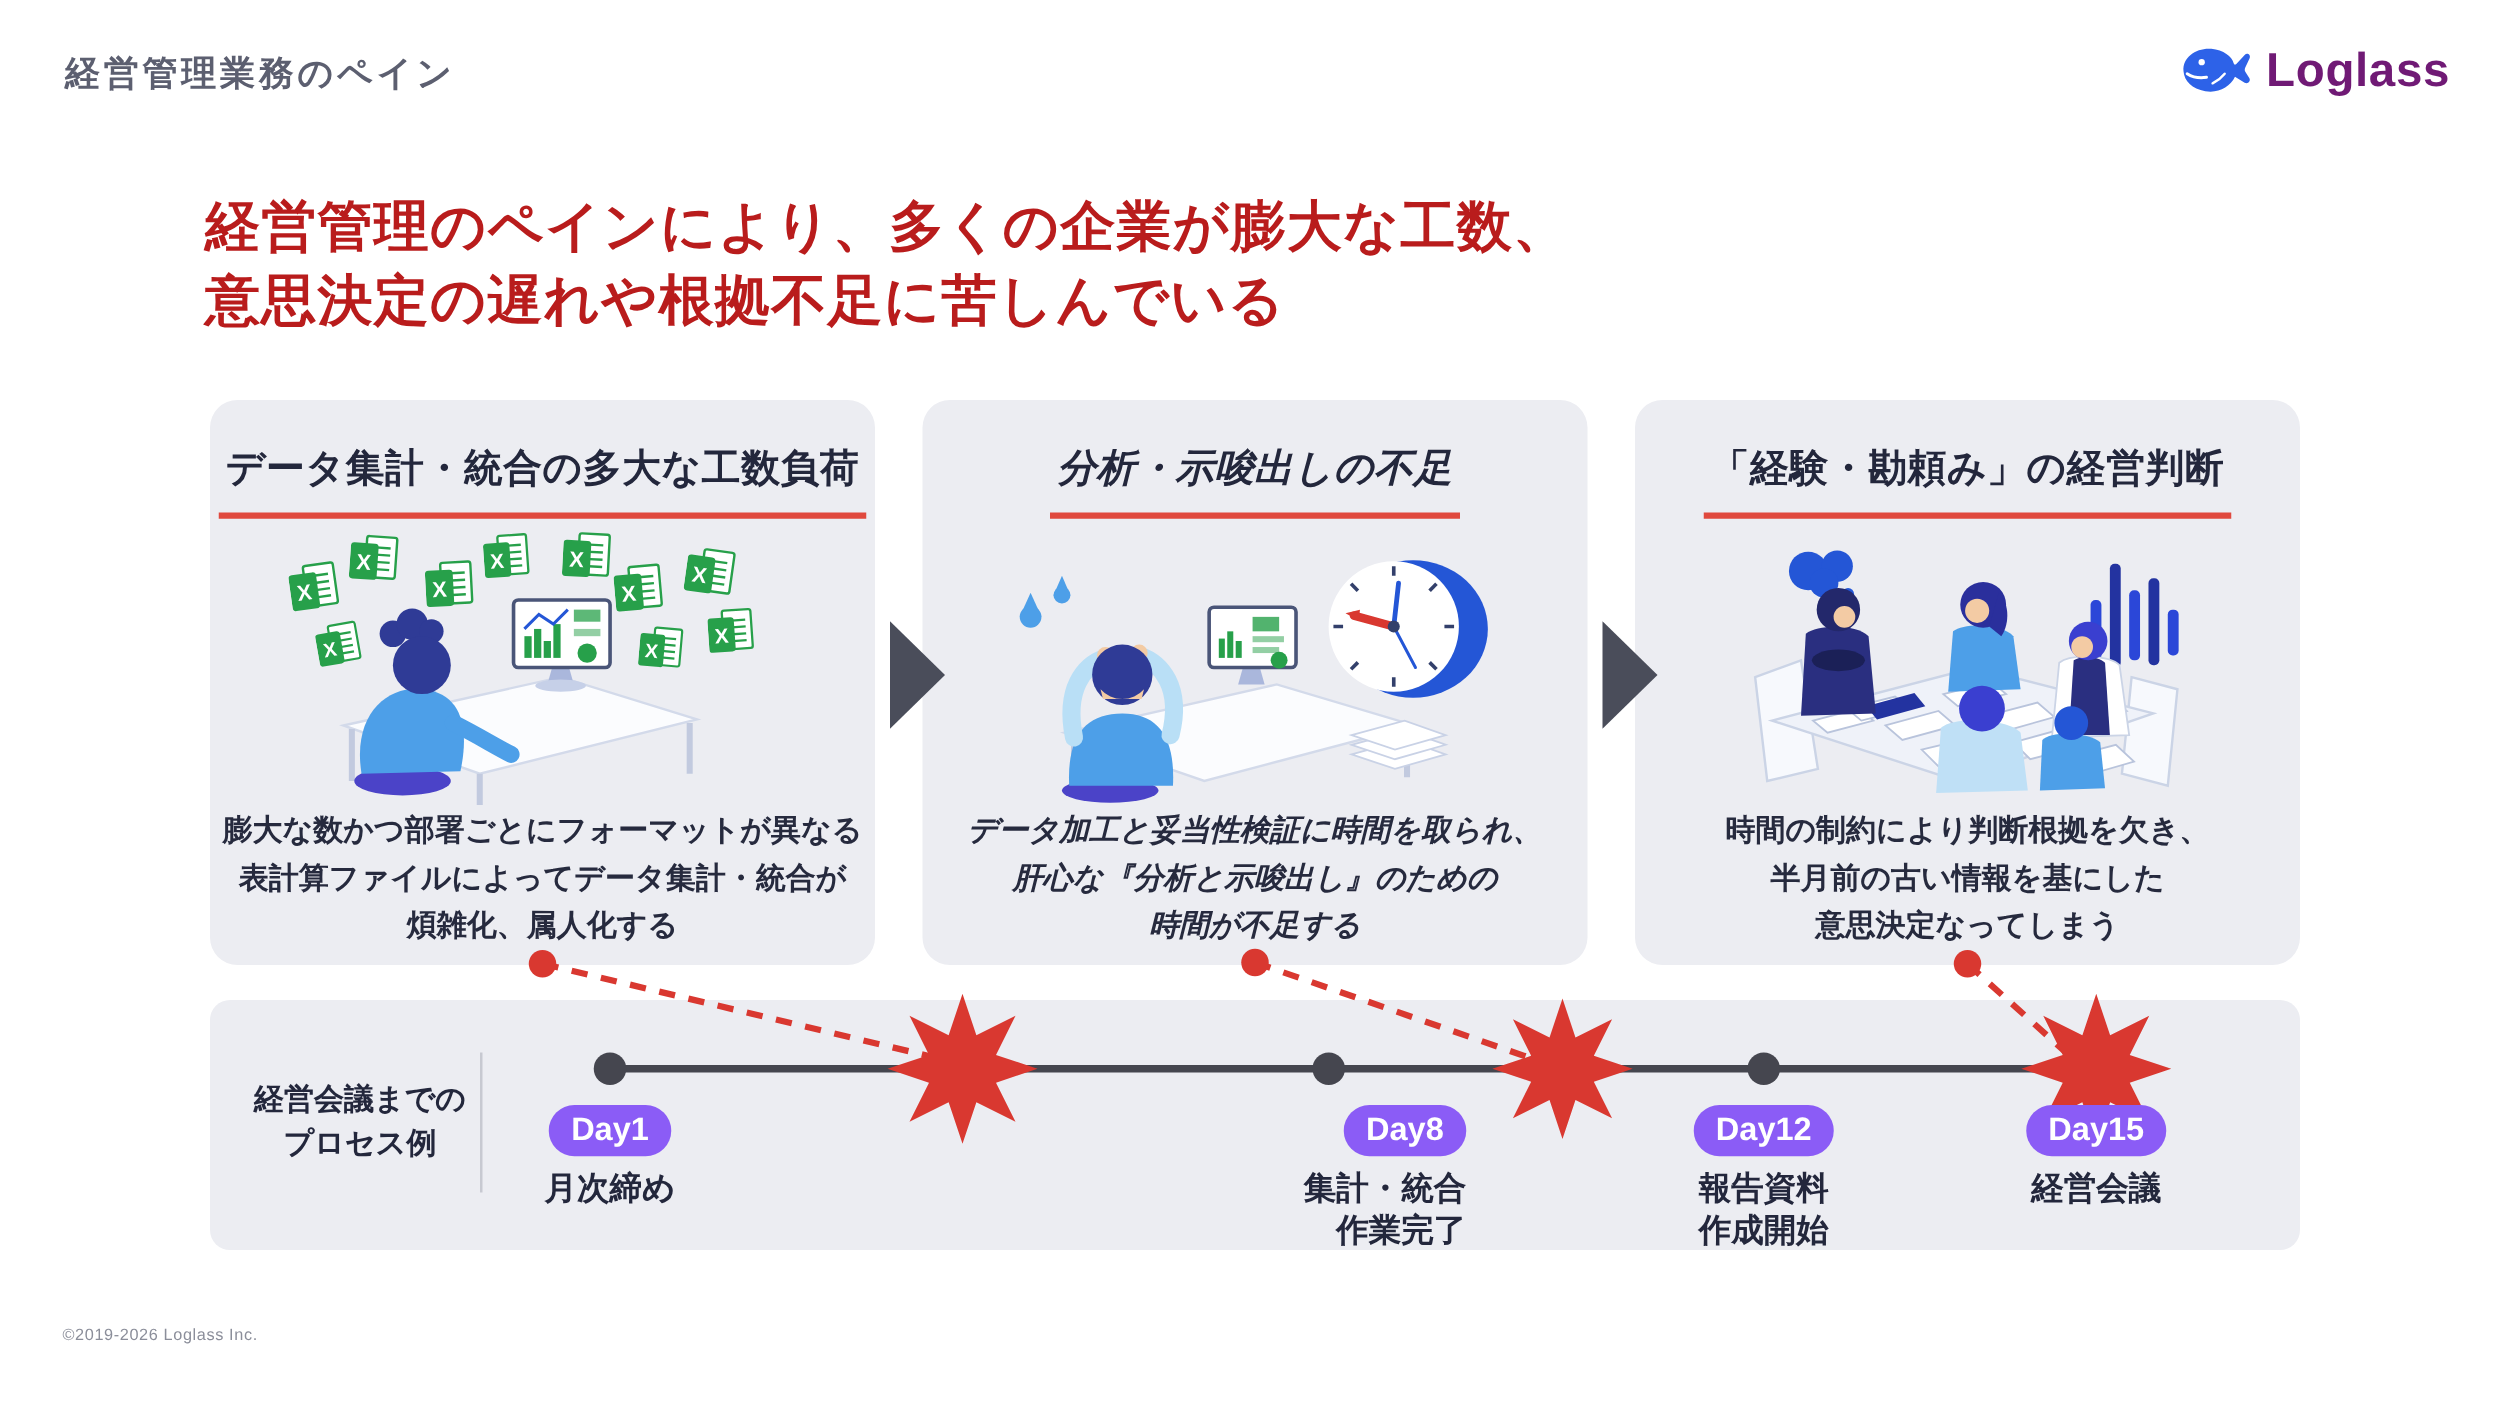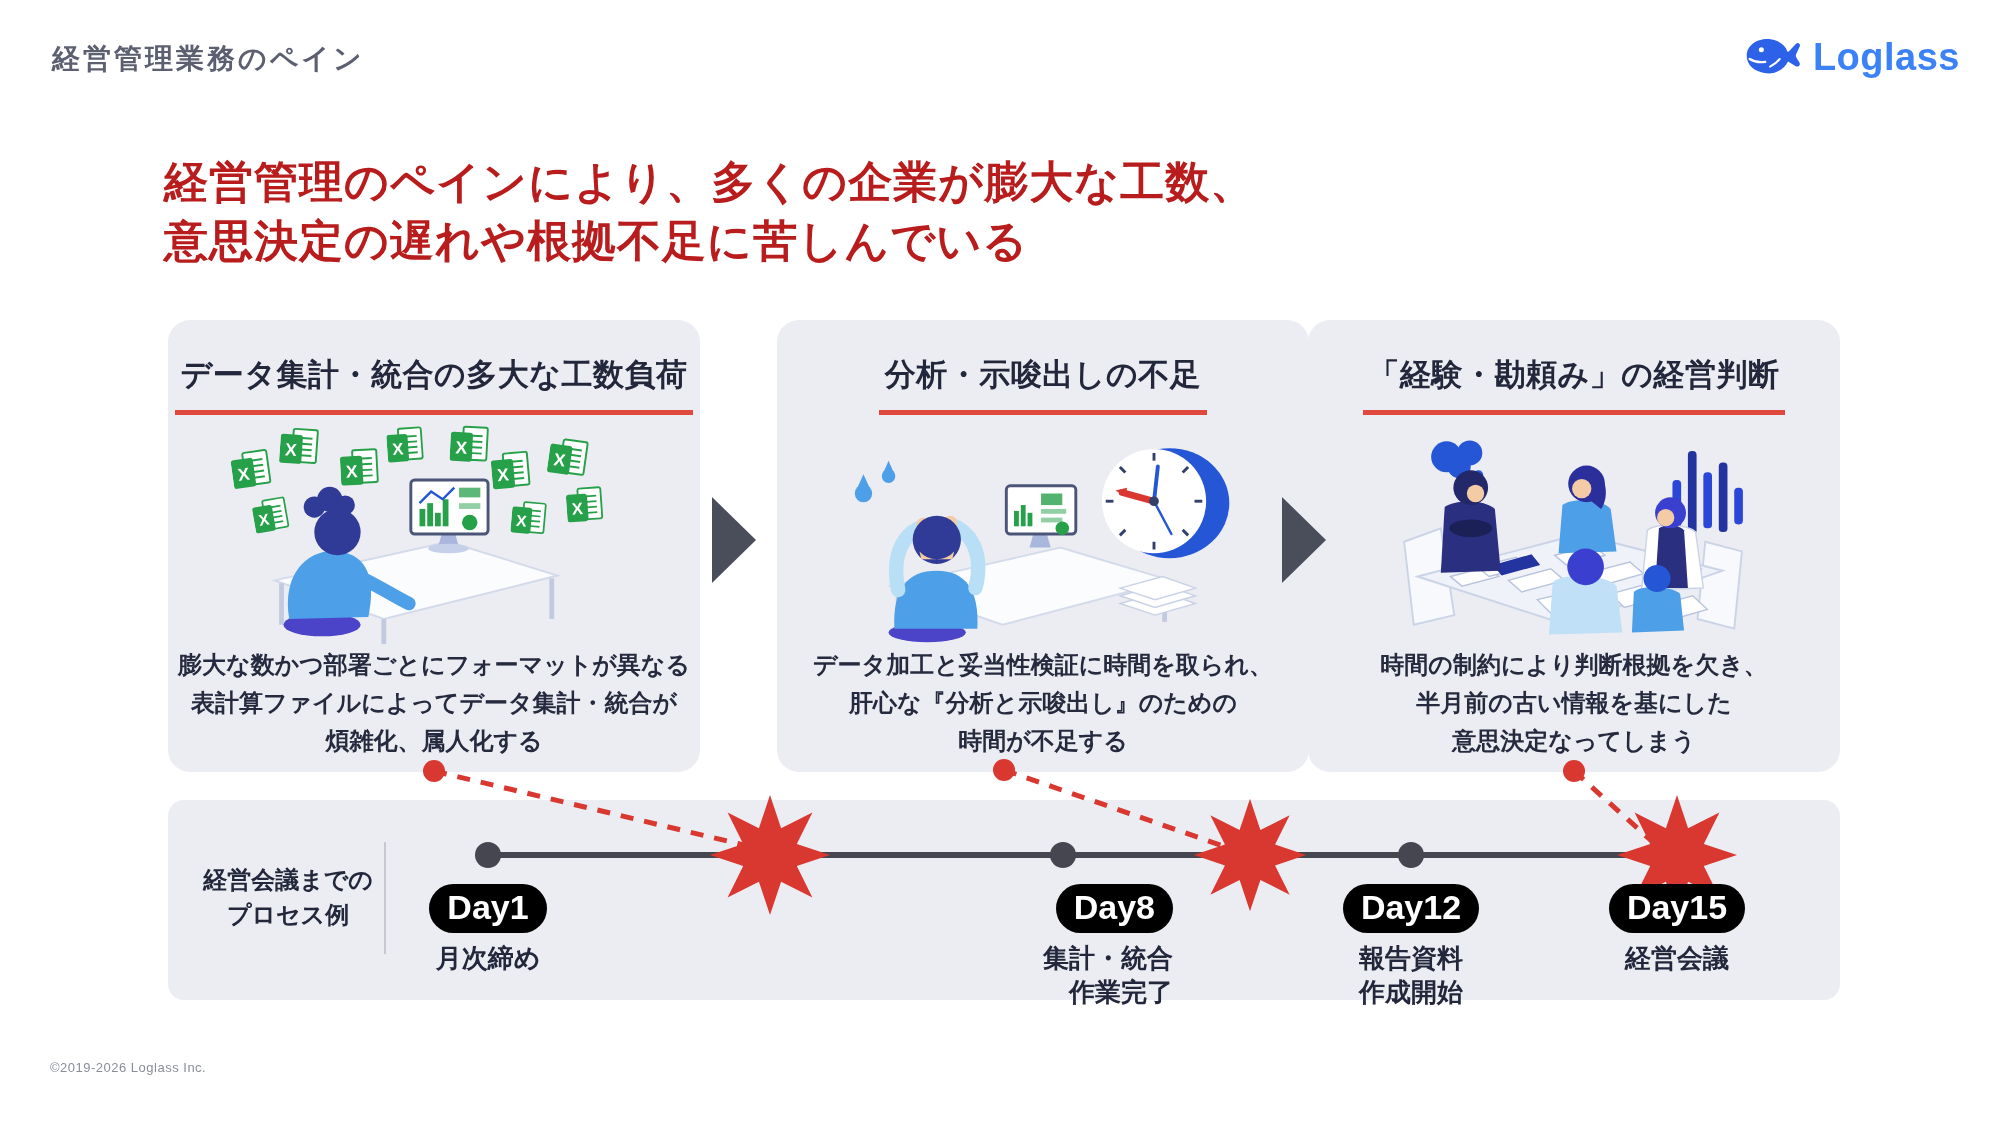--- a/index.html
+++ b/index.html
@@ -10,33 +10,33 @@
     color:#23273C;
   }
   
   .page-title{
     position:absolute;left:52px;top:40px;
     font-size:28px;font-weight:700;color:#5C5F70;letter-spacing:3px;
   }
   .logo{
     position:absolute;right:40px;top:34px;display:flex;align-items:center;gap:10px;
   }
-  .logo-text{font-size:38px;font-weight:800;color:#3b82f6;letter-spacing:0.5px;}
+  .logo-text{font-size:38px;font-weight:800;color:#701a75;letter-spacing:0.5px;}
   
   .headline{
     position:absolute;left:164px;top:152px;
     font-size:44px;font-weight:800;line-height:59px;color:#b91c1c;letter-spacing:1px;
   }
   .headline span{display:block;}
   
   .card{
     position:absolute;top:320px;width:532px;height:452px;
     background:#ECEDF2;border-radius:22px;
   }
-  .card.c1{left:168px;} .card.c2{left:777px;} .card.c3{left:1308px;}
+  .card.c1{left:168px;} .card.c2{left:738px;font-style:italic;} .card.c3{left:1308px;}
   .card-title-wrap{position:absolute;top:34px;left:0;width:100%;text-align:center;}
   .card-title{
     display:inline-block;font-size:31px;font-weight:700;color:#23273C;
     padding:0 6px 14px 6px;border-bottom:5px solid #E0493E;letter-spacing:0.5px;
   }
   .card-illus{position:absolute;top:104px;left:0;width:100%;display:flex;justify-content:center;}
   .card-body{
     position:absolute;top:326px;left:0;width:100%;text-align:center;
     font-size:24px;font-weight:700;line-height:38px;color:#262A3E;
   }
@@ -61,22 +61,22 @@
   .timeline-divider{
     position:absolute;left:384px;top:842px;width:2px;height:112px;background:#C7C9D1;z-index:6;
   }
   .overlay{position:absolute;left:0;top:0;z-index:5;pointer-events:none;}
   .milestone{
     position:absolute;top:884px;width:220px;text-align:center;z-index:6;
   }
   .milestone.m1{left:378px;} .milestone.m2{left:953px;text-align:right;}
   .milestone.m3{left:1301px;} .milestone.m4{left:1567px;}
   .day-pill{
-    display:inline-block;background:#000000;color:#ffffff;
-    font-size:34px;font-weight:700;padding:4px 18px 6px 18px;border-radius:999px;
+    display:inline-block;background:#8b5cf6;color:#ffffff;
+    font-size:26px;font-weight:700;padding:4px 18px 6px 18px;border-radius:999px;
   }
   .milestone-label{margin-top:8px;font-size:26px;font-weight:700;line-height:34px;color:#23273C;}
   .milestone-label span{display:block;}
   
   .footer{
     position:absolute;left:50px;top:1060px;font-size:13px;color:#8B8E9A;letter-spacing:0.5px;
   }
 </style>
 </head>
 <body>

